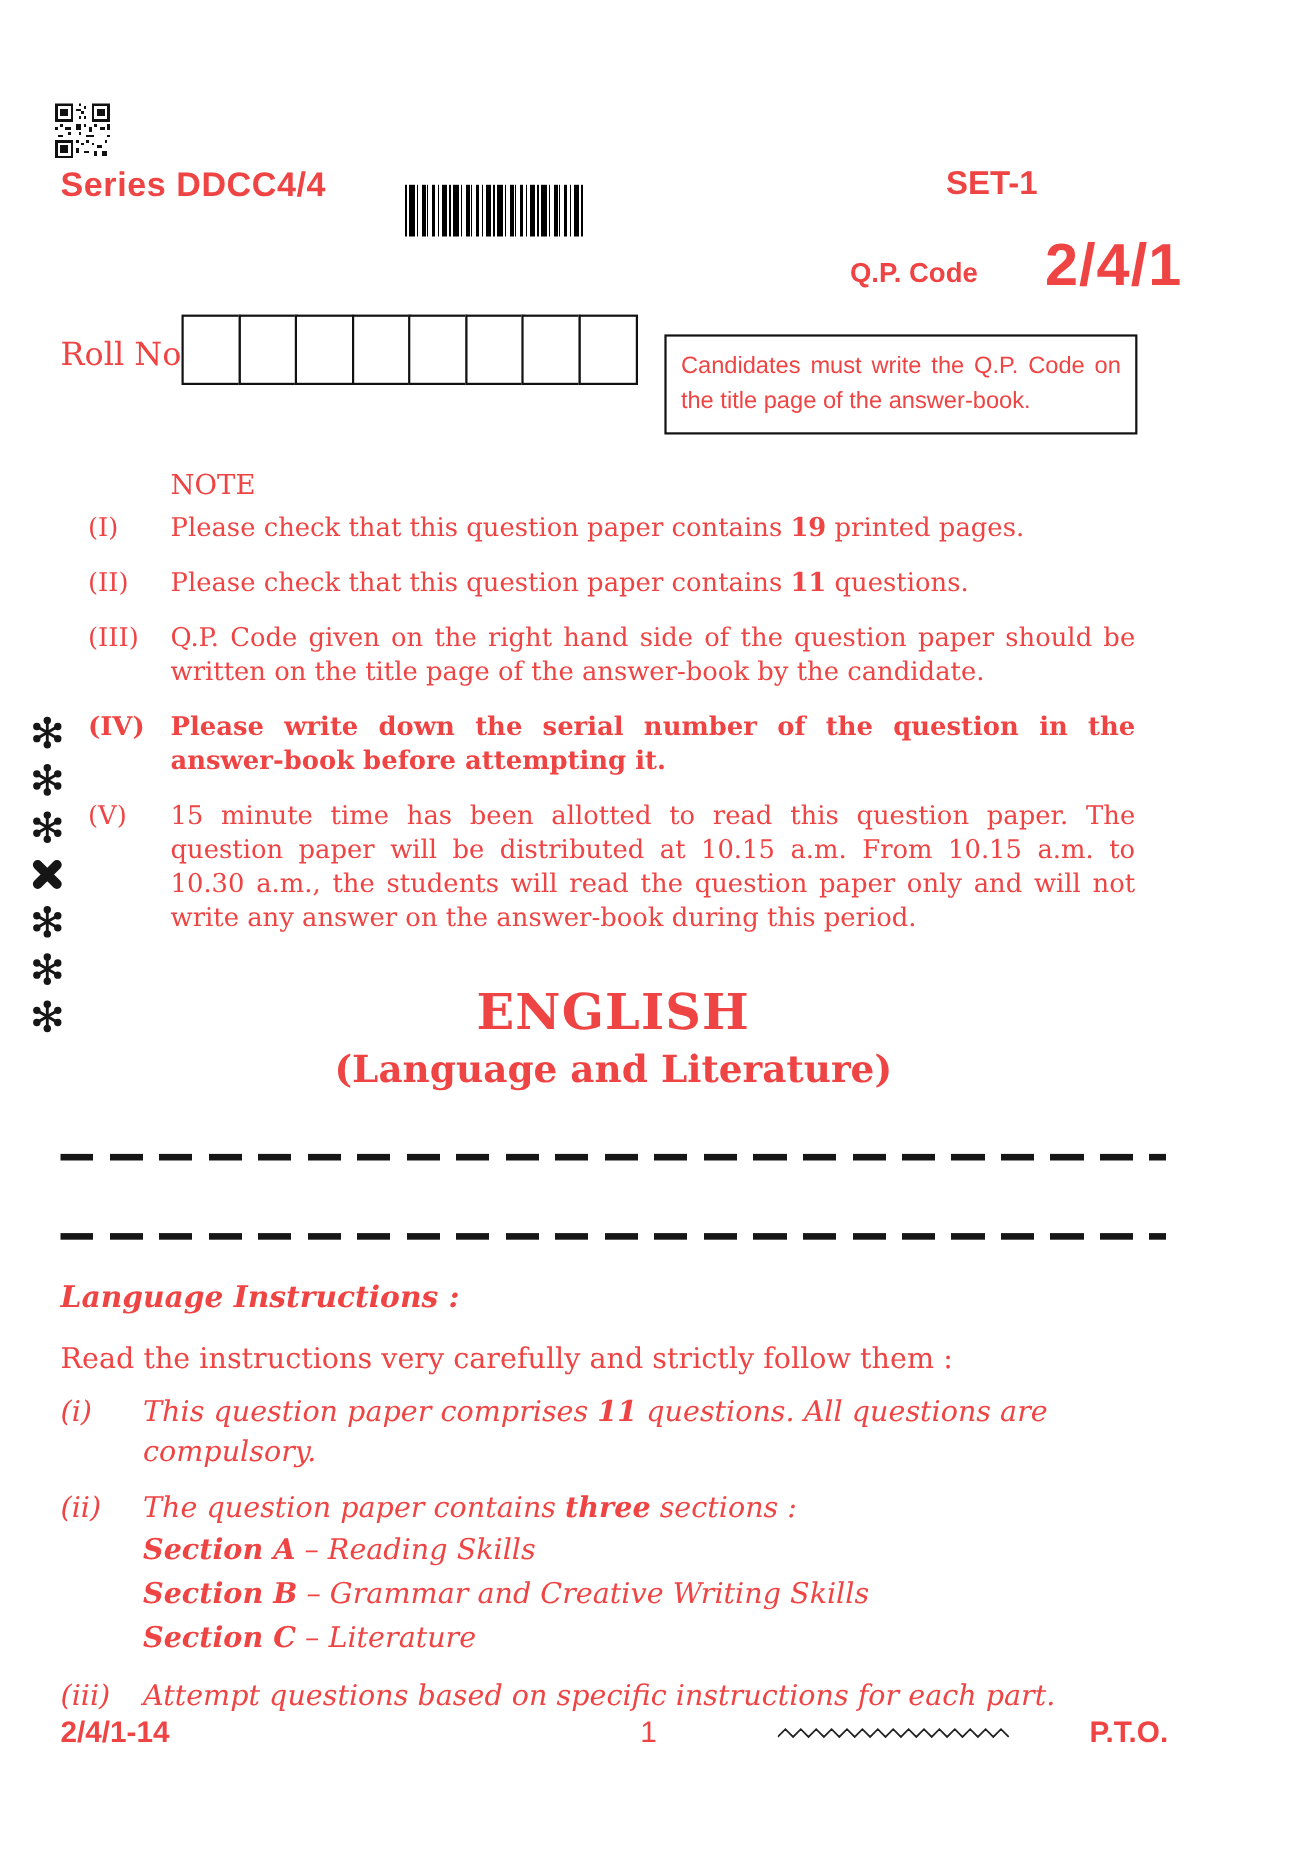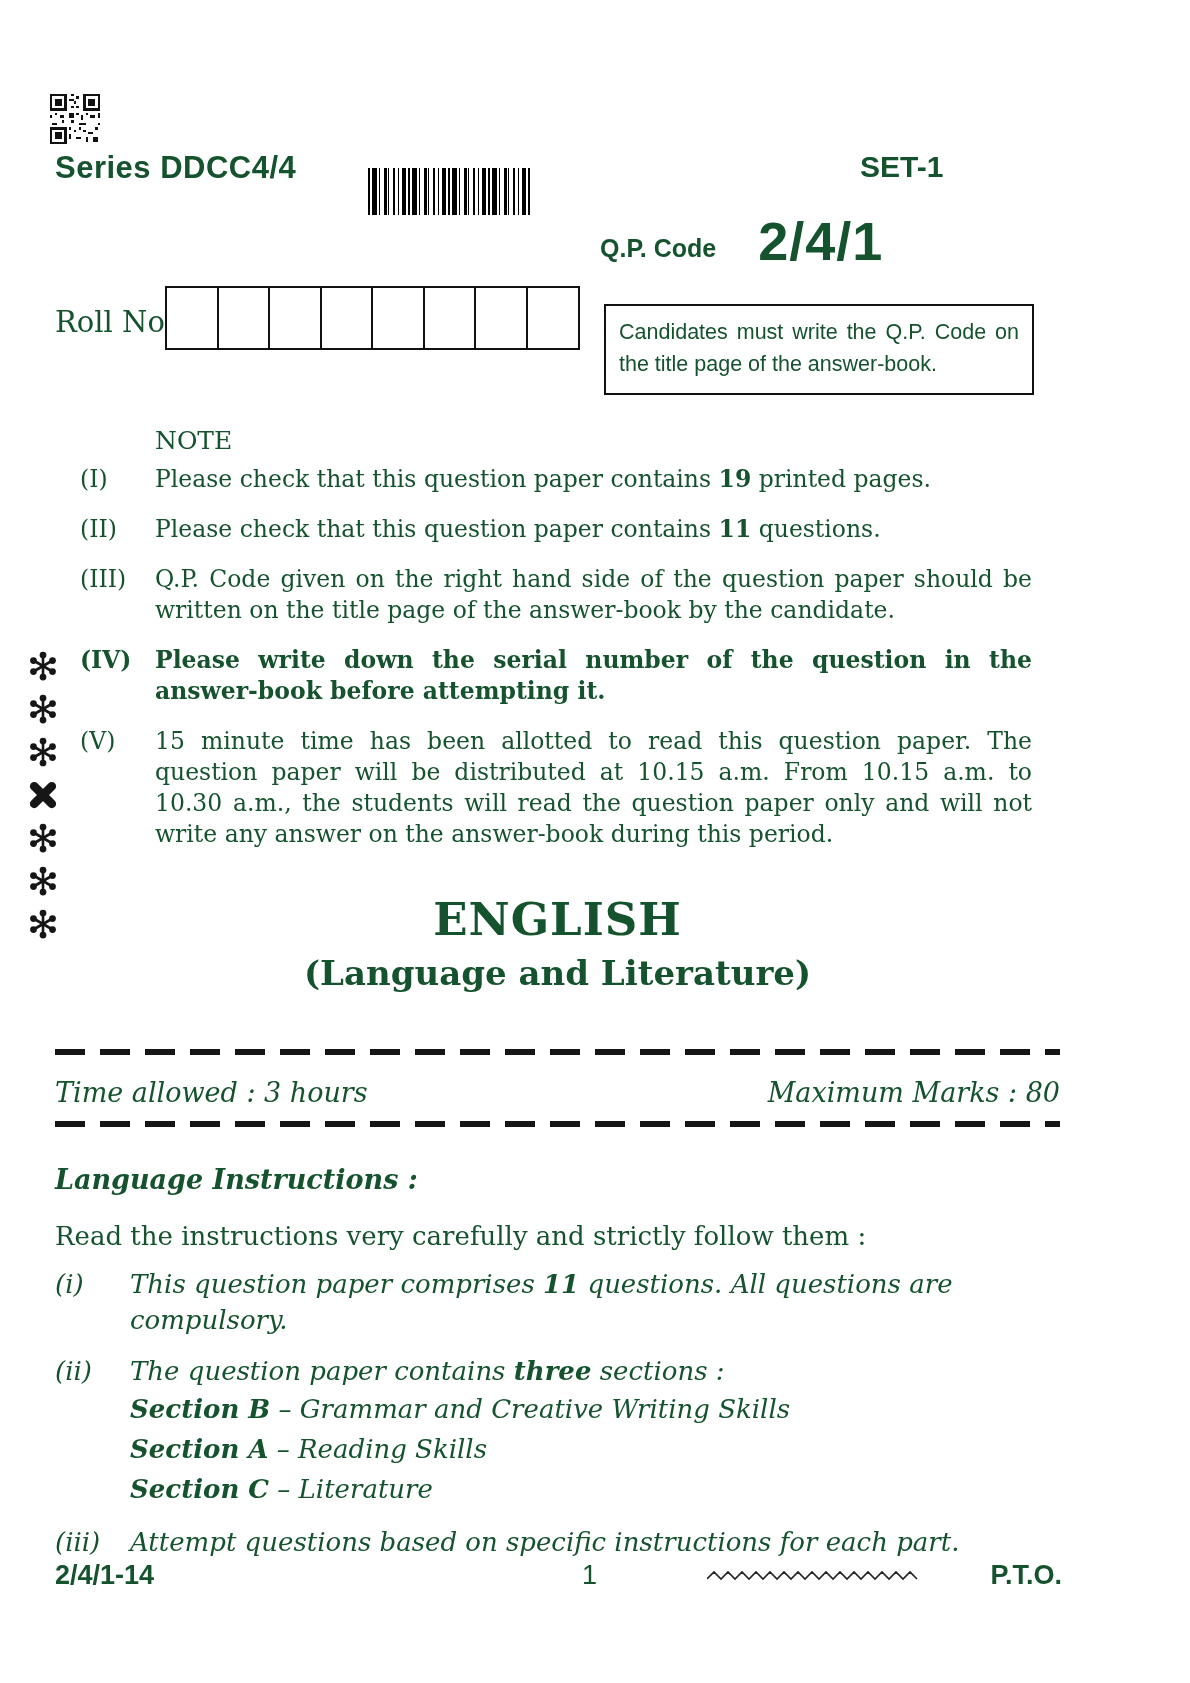--- a/index.html
+++ b/index.html
@@ -1,33 +1,33 @@
 <!DOCTYPE html>
 <html><head>
 <meta charset="utf-8">
 <style>
   html,body{margin:0;padding:0;background:#e8e8e8;}
   .page{
     position:relative;width:1190px;height:1683px;background:#ffffff;
-    margin:0 auto;overflow:hidden;color:#14532d;
+    margin:0 auto;overflow:hidden;color:#ef4444;
     font-family:"DejaVu Serif","Liberation Serif",serif;
   }
   .sans{font-family:"Liberation Sans","DejaVu Sans",sans-serif;}
   .abs{position:absolute;}
 
   
   .qr{left:50px;top:94px;width:50px;height:50px;}
   .series{left:55px;top:150px;font:700 31px "Liberation Sans","DejaVu Sans",sans-serif;letter-spacing:.5px;}
   .barcode{left:368px;top:168px;width:163px;height:47px;
     background:repeating-linear-gradient(90deg,
       #000 0 2px,#fff 2px 4px,#000 4px 9px,#fff 9px 11px,#000 11px 12px,
       #fff 12px 16px,#000 16px 19px,#fff 19px 20px,#000 20px 21px,#fff 21px 25px,
       #000 25px 27px,#fff 27px 30px,#000 30px 31px,#fff 31px 34px,#000 34px 38px,#fff 38px 40px);}
   .set1{top:150px;left:860px;width:200px;text-align:left;font:700 30px "Liberation Sans","DejaVu Sans",sans-serif;}
-  .qp-row{top:210px;left:600px;width:460px;display:flex;align-items:center;gap:42px;}
+  .qp-row{top:210px;left:615px;width:460px;display:flex;justify-content:flex-end;align-items:center;gap:61px;}
   .qp-label{font:700 25px "Liberation Sans","DejaVu Sans",sans-serif;transform:translateY(7px);}
   .qp-value{font:700 54px "Liberation Sans","DejaVu Sans",sans-serif;letter-spacing:1px;}
   .roll-label{left:55px;top:305px;font:400 29px "DejaVu Serif","Liberation Serif",serif;}
   .roll-boxes{left:165px;top:286px;display:flex;}
   .roll-box{width:50px;height:60px;border:2.5px solid #111;margin-left:-2.5px;background:#fff;}
   .roll-box:first-child{margin-left:0;}
   .cand-box{left:604px;top:304px;width:430px;border:2.5px solid #111;box-sizing:border-box;
     padding:10px 13px 12px 13px;
     font:400 21.5px "Liberation Sans","DejaVu Sans",sans-serif;line-height:1.5;text-align:justify;}
 
@@ -246,38 +246,34 @@
         <circle cx="4.4" cy="16.4" r="2.7"></circle>
         <circle cx="4.4" cy="7.6" r="2.7"></circle>
       </g>
     </svg>
     </div>
 
   <div class="abs sub-title">(Language and Literature)</div>
   <div class="abs main-title">ENGLISH</div>
 
   <div class="abs dash dash1"></div>
-  <div class="abs meta-row">
-    <span>Time allowed : 3 hours</span>
-    <span>Maximum Marks : 80</span>
-  </div>
   <div class="abs dash dash2"></div>
 
   <div class="abs gi-head">Language Instructions :</div>
   <div class="abs gi-intro">Read the instructions very carefully and strictly follow them :</div>
   <div class="abs gi-list">
       <div class="gi-item">
         <span class="num">(i)</span>
         <div class="txt"><span>This question paper comprises </span><b>11</b><span> questions. All questions are compulsory.</span></div>
       </div>
       <div class="gi-item">
         <span class="num">(ii)</span>
         <div class="txt"><span>The question paper contains </span><b>three</b><span> sections :</span><div class="gi-sections">
+            <div><b>Section A</b><span> – Reading Skills</span></div>
             <div><b>Section B</b><span> – Grammar and Creative Writing Skills</span></div>
-            <div><b>Section A</b><span> – Reading Skills</span></div>
             <div><b>Section C</b><span> – Literature</span></div>
           </div></div>
       </div>
       <div class="gi-item">
         <span class="num">(iii)</span>
         <div class="txt"><span>Attempt questions based on specific instructions for each part.</span></div>
       </div>
     </div>
 
   <div class="abs footer">

